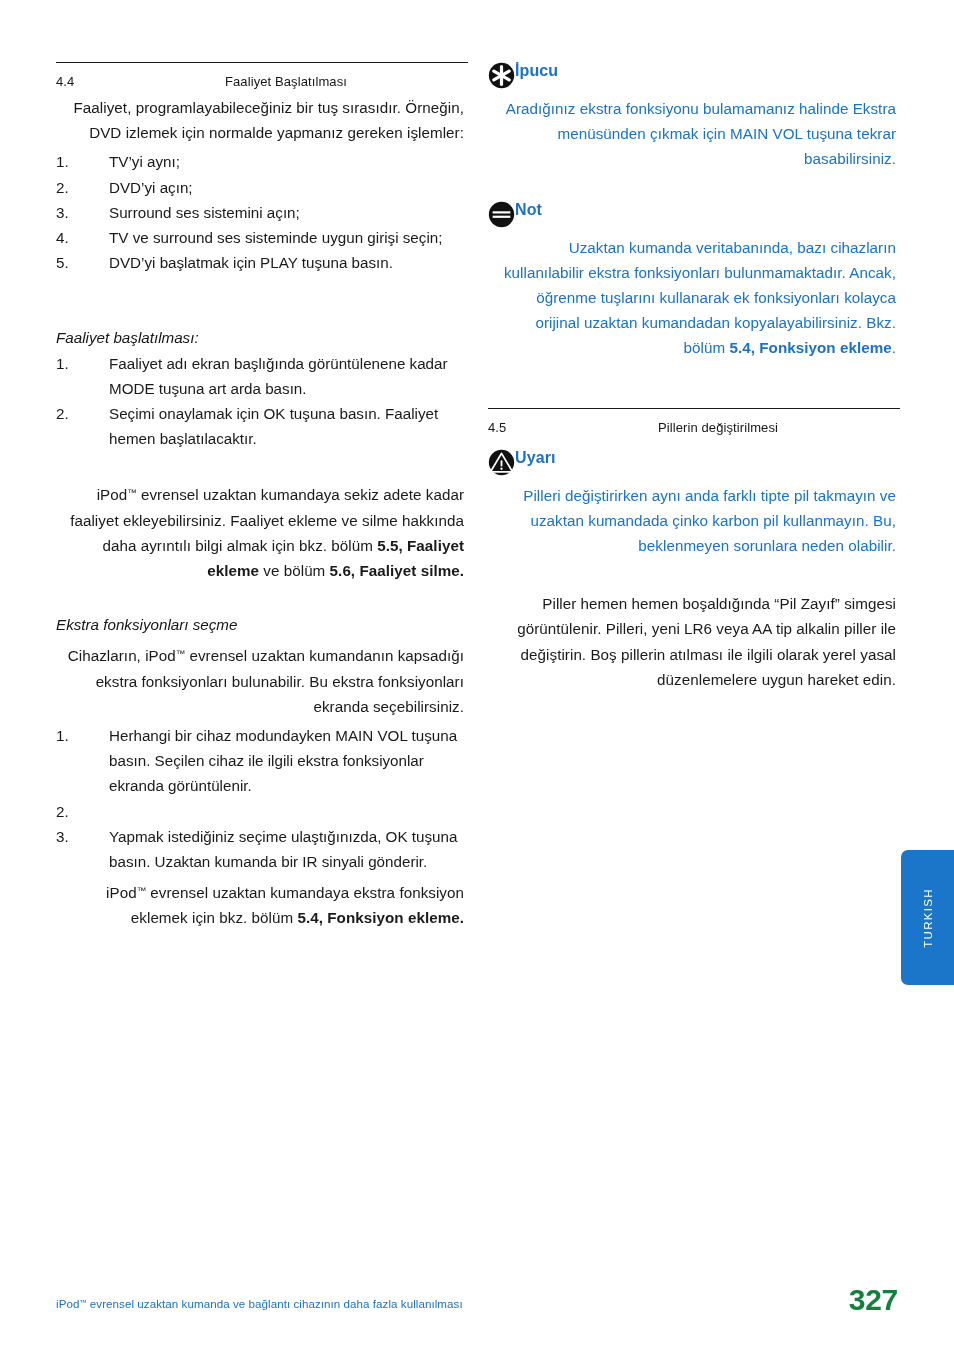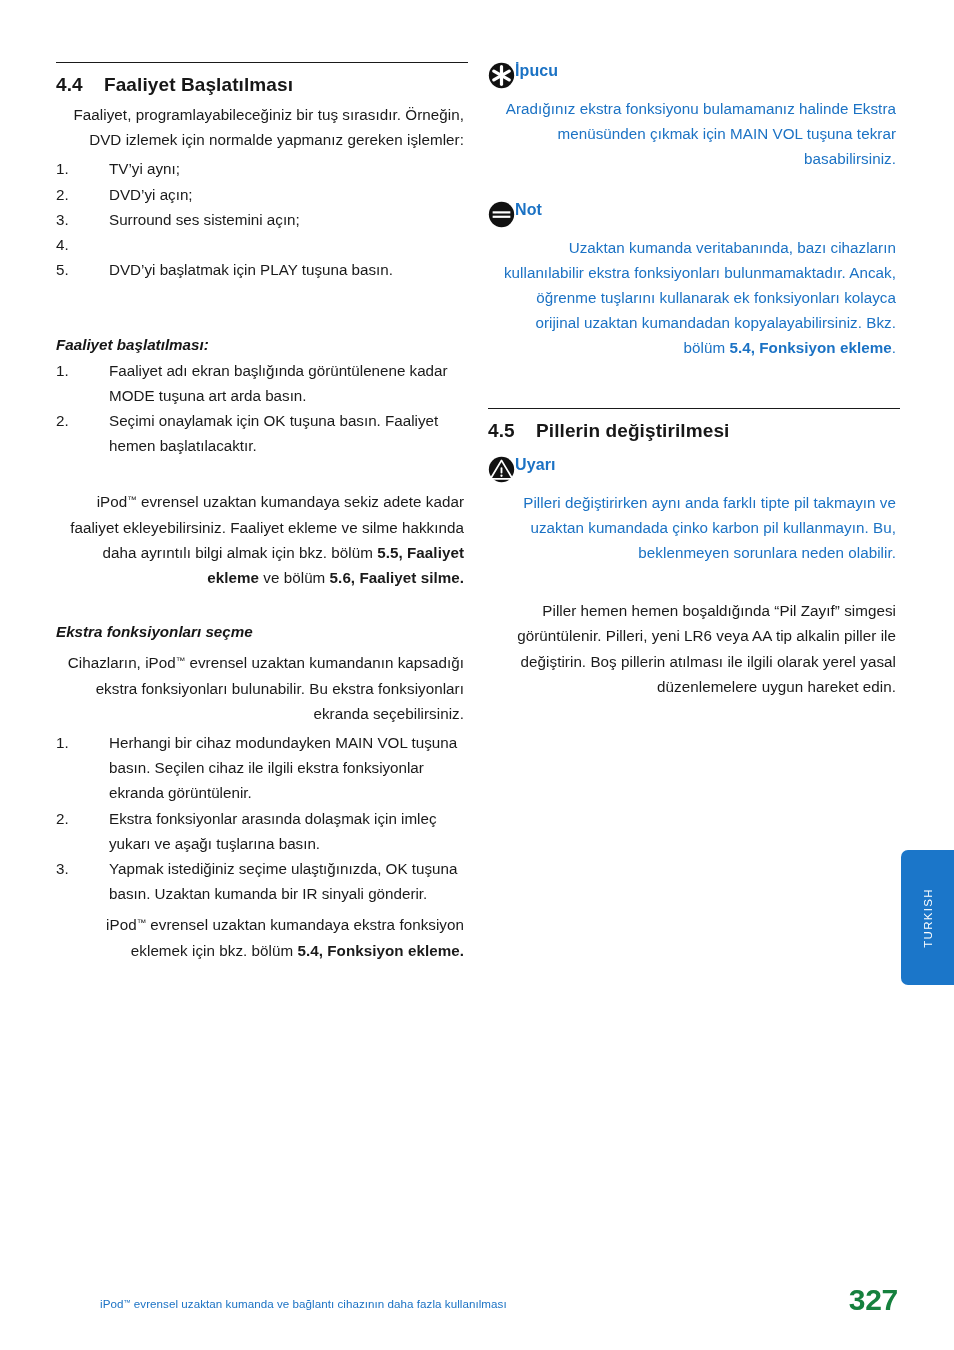--- a/index.html
+++ b/index.html
@@ -30,48 +30,48 @@
   .col-left  { left: 56px; }
   .col-right { left: 488px; }
 
   
   .section-rule {
     border-top: 1.4px solid #1a1a1a;
     margin: 0 0 11px 0;
     height: 0;
   }
   .section-head {
-    font-size: 19px;
-    font-weight: bold;
+    font-size: 13px;
+    font-weight: normal;
     letter-spacing: .1px;
     margin: 0 0 6px 0;
     display: flex;
     color: #171717;
   }
   .section-head .num {
     width: 48px;
     flex: 0 0 48px;
   }
-  .section-head .ttl { flex: 1 1 auto; }
+  .section-head .ttl { flex: 1 1 auto; text-align: center; }
 
   
   p.body {
     font-size: 15.2px;
     line-height: 25.2px;
     margin: 4px;
     color: #1a1a1a;
     letter-spacing: .05px;
     text-align: right;
   }
   p.body.blue { color: #1b72c4; }
 
   .sub-italic {
     font-size: 15.2px;
     line-height: 25.2px;
-    font-weight: bold;
+    font-weight: normal;
     font-style: italic;
     margin: 0;
     color: #161616;
   }
 
   .spacer-lg { height: 25px; }
   .spacer-md { height: 18px; }
   .spacer-sm { height: 8px; }
 
   
@@ -142,21 +142,20 @@
   }
 
   
   .footer-text {
     position: absolute;
     left: 56px;
     top: 1297px;
     font-size: 11.6px;
     color: #1b72c4;
     letter-spacing: .05px;
-    margin-left: 44px;
   }
   .page-num {
     position: absolute;
     right: 56px;
     top: 1283px;
     font-size: 30px;
     font-weight: bold;
     color: #15803d;
     letter-spacing: -.3px;
   }
@@ -190,20 +189,21 @@
       <li>
         <span class="marker">2.</span>
         <span class="txt">DVD’yi açın;</span>
       </li>
       <li>
         <span class="marker">3.</span>
         <span class="txt">Surround ses sistemini açın;</span>
       </li>
       <li>
         <span class="marker">4.</span>
+        <span class="txt">TV ve surround ses sisteminde uygun girişi seçin;</span>
       </li>
       <li>
         <span class="marker">5.</span>
         <span class="txt">DVD’yi başlatmak için PLAY tuşuna basın.</span>
       </li>
     </ol>
 
     <div class="spacer-lg"></div>
 
 
@@ -232,21 +232,20 @@
 
     <p class="body"><span>Cihazların, iPod</span><sup class="tm">™</sup><span> evrensel uzaktan kumandanın kapsadığı ekstra fonksiyonları bulunabilir. Bu ekstra fonksiyonları ekranda seçebilirsiniz.</span></p>
 
     <ol class="steps">
       <li>
         <span class="marker">1.</span>
         <span class="txt">Herhangi bir cihaz modundayken MAIN VOL tuşuna basın. Seçilen cihaz ile ilgili ekstra fonksiyonlar ekranda görüntülenir.</span>
       </li>
       <li>
         <span class="marker">2.</span>
-        <span class="txt">Ekstra fonksiyonlar arasında dolaşmak için imleç yukarı ve aşağı tuşlarına basın.</span>
       </li>
       <li>
         <span class="marker">3.</span>
         <span class="txt">Yapmak istediğiniz seçime ulaştığınızda, OK tuşuna basın. Uzaktan kumanda bir IR sinyali gönderir.</span>
       </li>
     </ol>
 
     <p class="body"><span>iPod</span><sup class="tm">™</sup><span> evrensel uzaktan kumandaya ekstra fonksiyon eklemek için bkz. bölüm </span><b class="strong">5.4, Fonksiyon ekleme.</b></p>
 
   </div>

